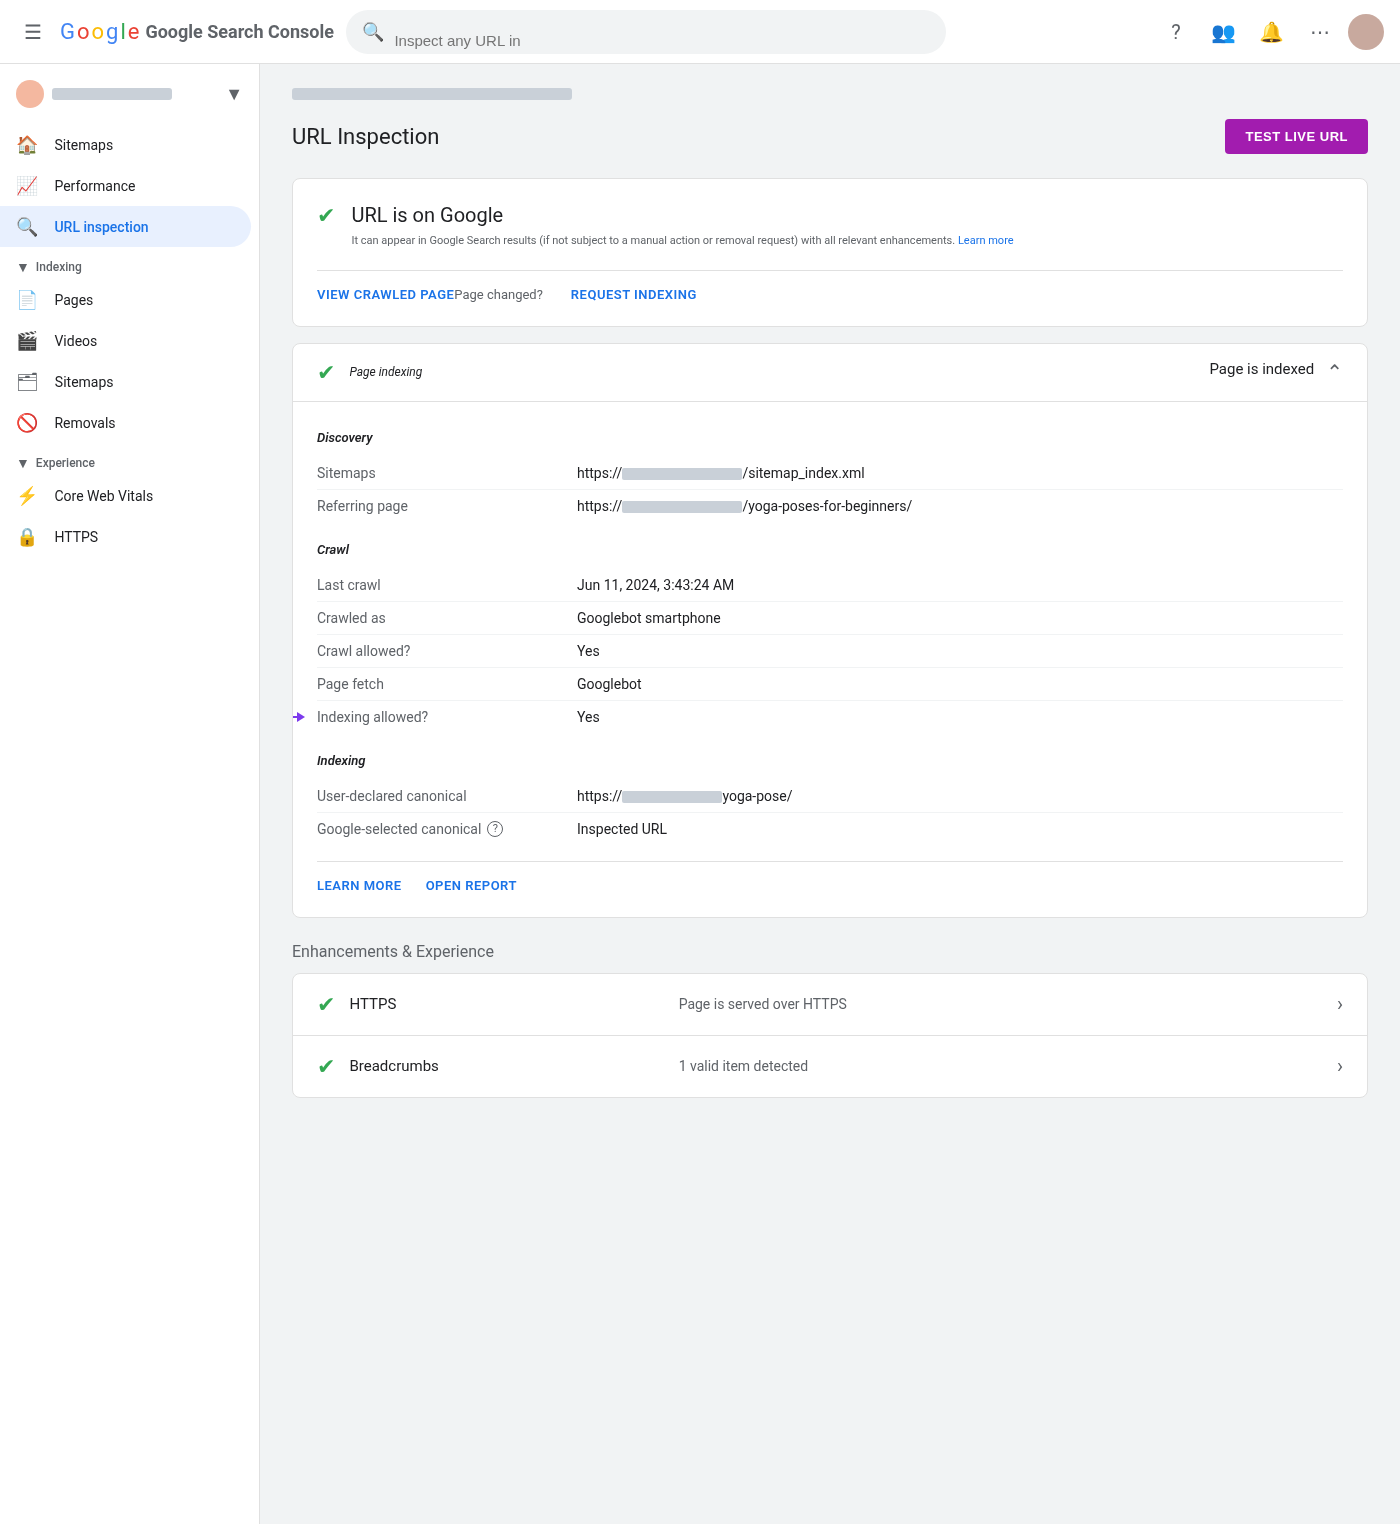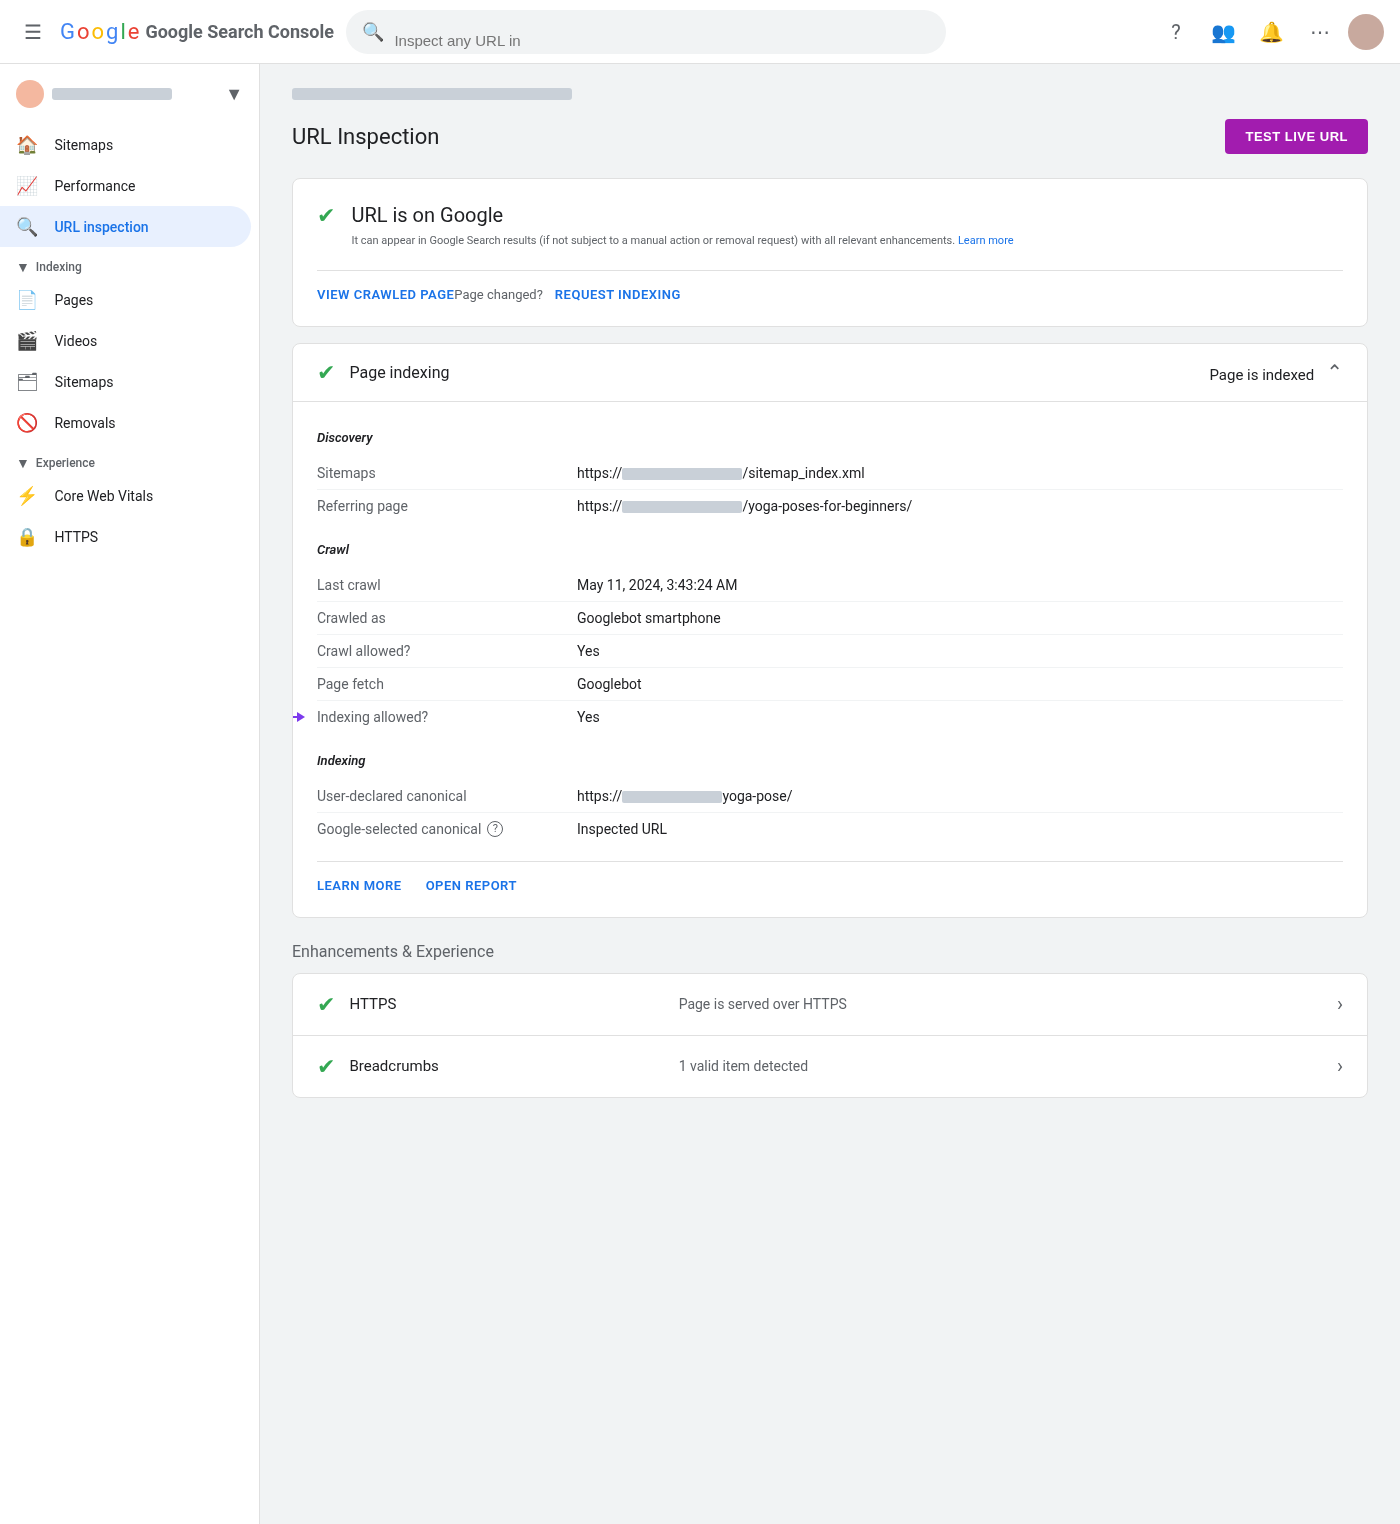--- a/index.html
+++ b/index.html
@@ -91,33 +91,33 @@
     .status-desc { font-size: 11px; color: #5f6368; line-height: 1.5; }
     .status-desc a { color: #1a73e8; text-decoration: none; }
     .status-actions {
       display: flex; align-items: center; justify-content: flex-start;
       border-top: 1px solid #e0e0e0; padding-top: 16px;
     }
     .action-link {
       color: #1a73e8; font-size: 13px; font-weight: 600; cursor: pointer;
       text-decoration: none; letter-spacing: 0.5px;
     }
-    .page-changed { display: flex; align-items: center; gap: 12px; color: #5f6368; font-size: 13px; }
+    .page-changed { display: flex; align-items: center; gap: 28px; color: #5f6368; font-size: 13px; }
 
     
     .indexing-card {
       background: #fff; border-radius: 8px; border: 1px solid #e0e0e0;
       margin-bottom: 24px; overflow: hidden;
     }
     .indexing-header {
       display: flex; align-items: center; justify-content: space-between;
       padding: 16px 24px; cursor: pointer; border-bottom: 1px solid #e0e0e0;
     }
     .indexing-header-left { display: flex; align-items: center; gap: 14px; }
-    .indexing-title { font-size: 16px; color: #202124; }
+    .indexing-title { font-size: 12px; color: #202124; font-style: italic; }
     .indexing-status { font-size: 15px; color: #202124; }
     .collapse-icon { color: #5f6368; font-size: 20px; }
 
     .indexing-body { padding: 8px 24px 24px; }
 
     .section-group { margin-top: 20px; }
     .section-group-title { font-size: 13px; font-weight: 600; color: #202124; margin-bottom: 12px; font-style: italic; }
 
     .info-row {
       display: flex; align-items: flex-start; padding: 8px 0;
@@ -276,21 +276,21 @@
         </div>
       </div>
     </div>
 
     <div class="indexing-card">
       <div class="indexing-header">
         <div class="indexing-header-left">
           <span class="check-green">✔</span>
           <span class="indexing-title">Page indexing</span>
         </div>
-        <div style="display:flex;align-items:flex-end;gap:12px;">
+        <div style="display:flex;align-items:flex-start;gap:12px;">
           <span class="indexing-status">Page is indexed</span>
           <span class="collapse-icon">⌃</span>
         </div>
       </div>
 
       <div class="indexing-body">
 
         <div class="section-group">
           <div class="section-group-title">Discovery</div>
           <div class="info-row">
@@ -304,21 +304,21 @@
             <div class="info-value">
               <span>https://</span><span style="display:inline-block;background:#c9d0d8;height:12px;width:120px;border-radius:2px;vertical-align:middle;"></span><span>/yoga-poses-for-beginners/</span>
             </div>
           </div>
         </div>
 
         <div class="section-group">
           <div class="section-group-title">Crawl</div>
           <div class="info-row">
             <div class="info-label">Last crawl</div>
-            <div class="info-value">May 11, 2024, 3:43:24 AM</div>
+            <div class="info-value">Jun 11, 2024, 3:43:24 AM</div>
           </div>
           <div class="info-row">
             <div class="info-label">Crawled as</div>
             <div class="info-value">Googlebot smartphone</div>
           </div>
           <div class="info-row">
             <div class="info-label">Crawl allowed?</div>
             <div class="info-value">Yes</div>
           </div>
           <div class="info-row">

